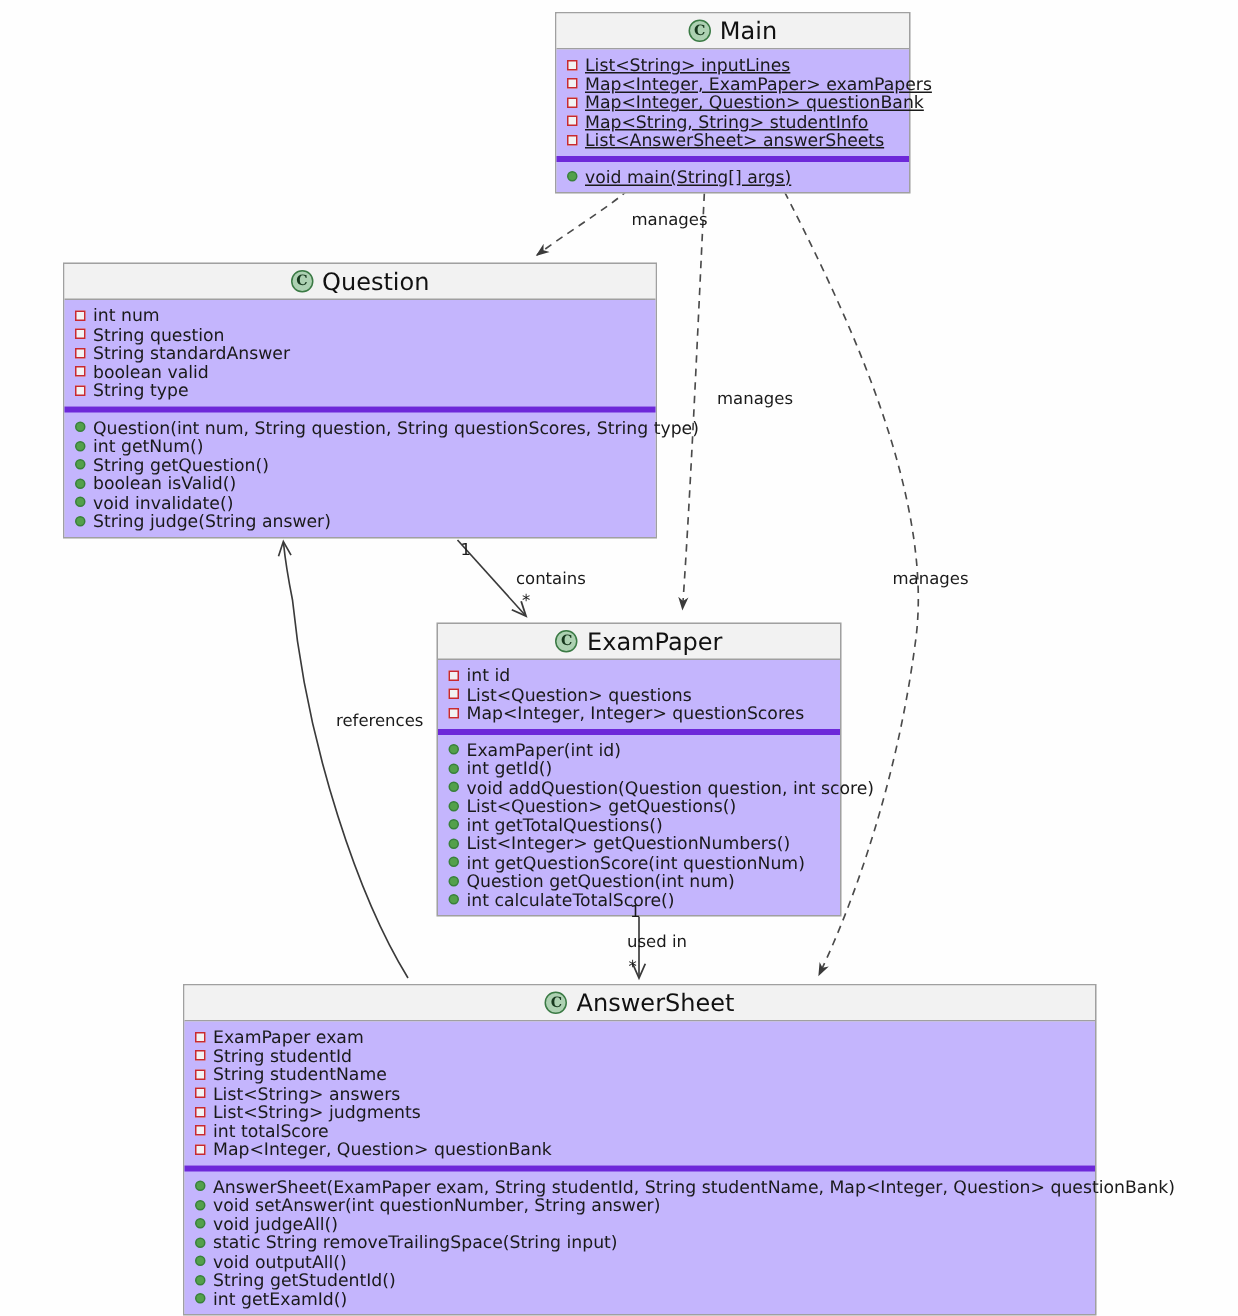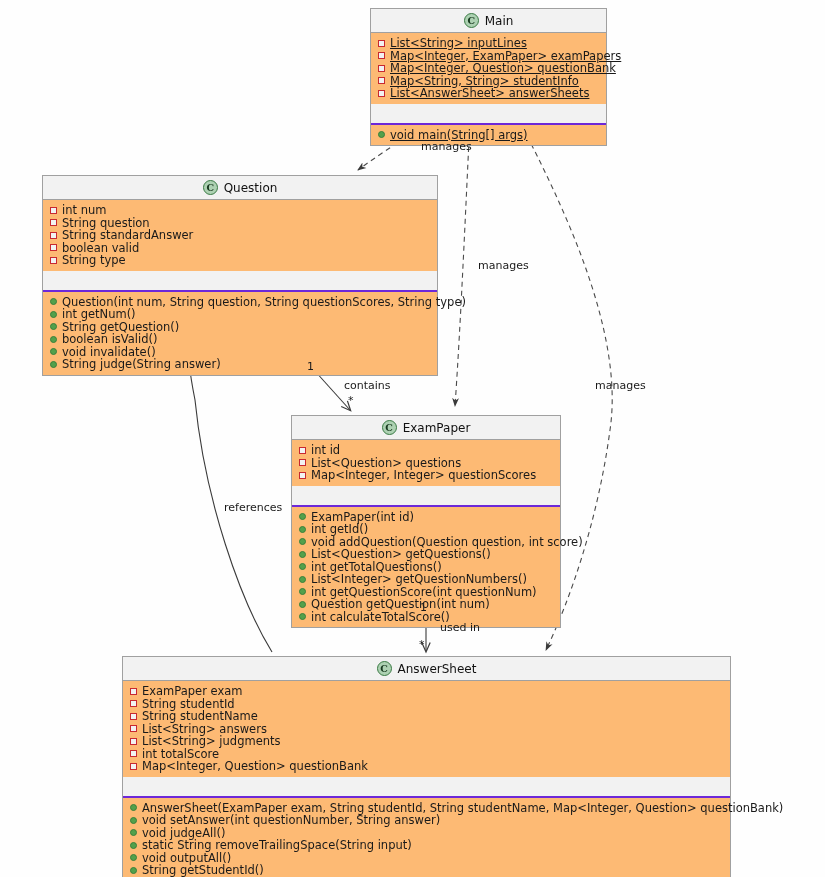--- a/index.html
+++ b/index.html
@@ -55,31 +55,30 @@
     display: flex;
     align-items: center;
     justify-content: center;
     font-size: 9.5px;
     font-weight: bold;
     color: #17381e;
     line-height: 1;
     font-family: "DejaVu Serif", "Liberation Serif", serif;
   }
   .class-name {
-    font-size: 12px;
+    font-size: 16px;
     color: #111;
     white-space: nowrap;
   }
   .compartment {
     padding: 4px 0 4px 0;
-    background: #fdba74;
+    background: #c4b5fd;
   }
   .compartment.methods {
-    border-top: 2px solid #6d28d9;
-    margin-top: 19px;
+    border-top: 4px solid #6d28d9;
   }
   .member {
     display: flex;
     align-items: center;
     gap: 5px;
     padding: 0 6px 0 7px;
     height: 12.5px;
     line-height: 12.5px;
     white-space: nowrap;
   }
@@ -370,21 +369,21 @@
   <div class="edge-label" style="left:478px; top:259px;">manages</div>
 
   <div class="edge-label" style="left:595px; top:379px;">manages</div>
 
   <div class="edge-label" style="left:344px; top:379px;">contains</div>
 
   <div class="mult-label" style="left:307px; top:360px;">1</div>
 
   <div class="mult-label" style="left:348px; top:394px;">*</div>
 
-  <div class="edge-label" style="left:440px; top:621px;text-align:center;">used in</div>
+  <div class="edge-label" style="left:418px; top:621px;text-align:center;">used in</div>
 
   <div class="mult-label" style="left:420px; top:601px;">1</div>
 
   <div class="mult-label" style="left:419px; top:638px;">*</div>
 
-  <div class="edge-label" style="left:224px; top:501px;">references</div>
+  <div class="edge-label" style="left:224px; top:474px;">references</div>
 
 </div>
 
 </body></html>

